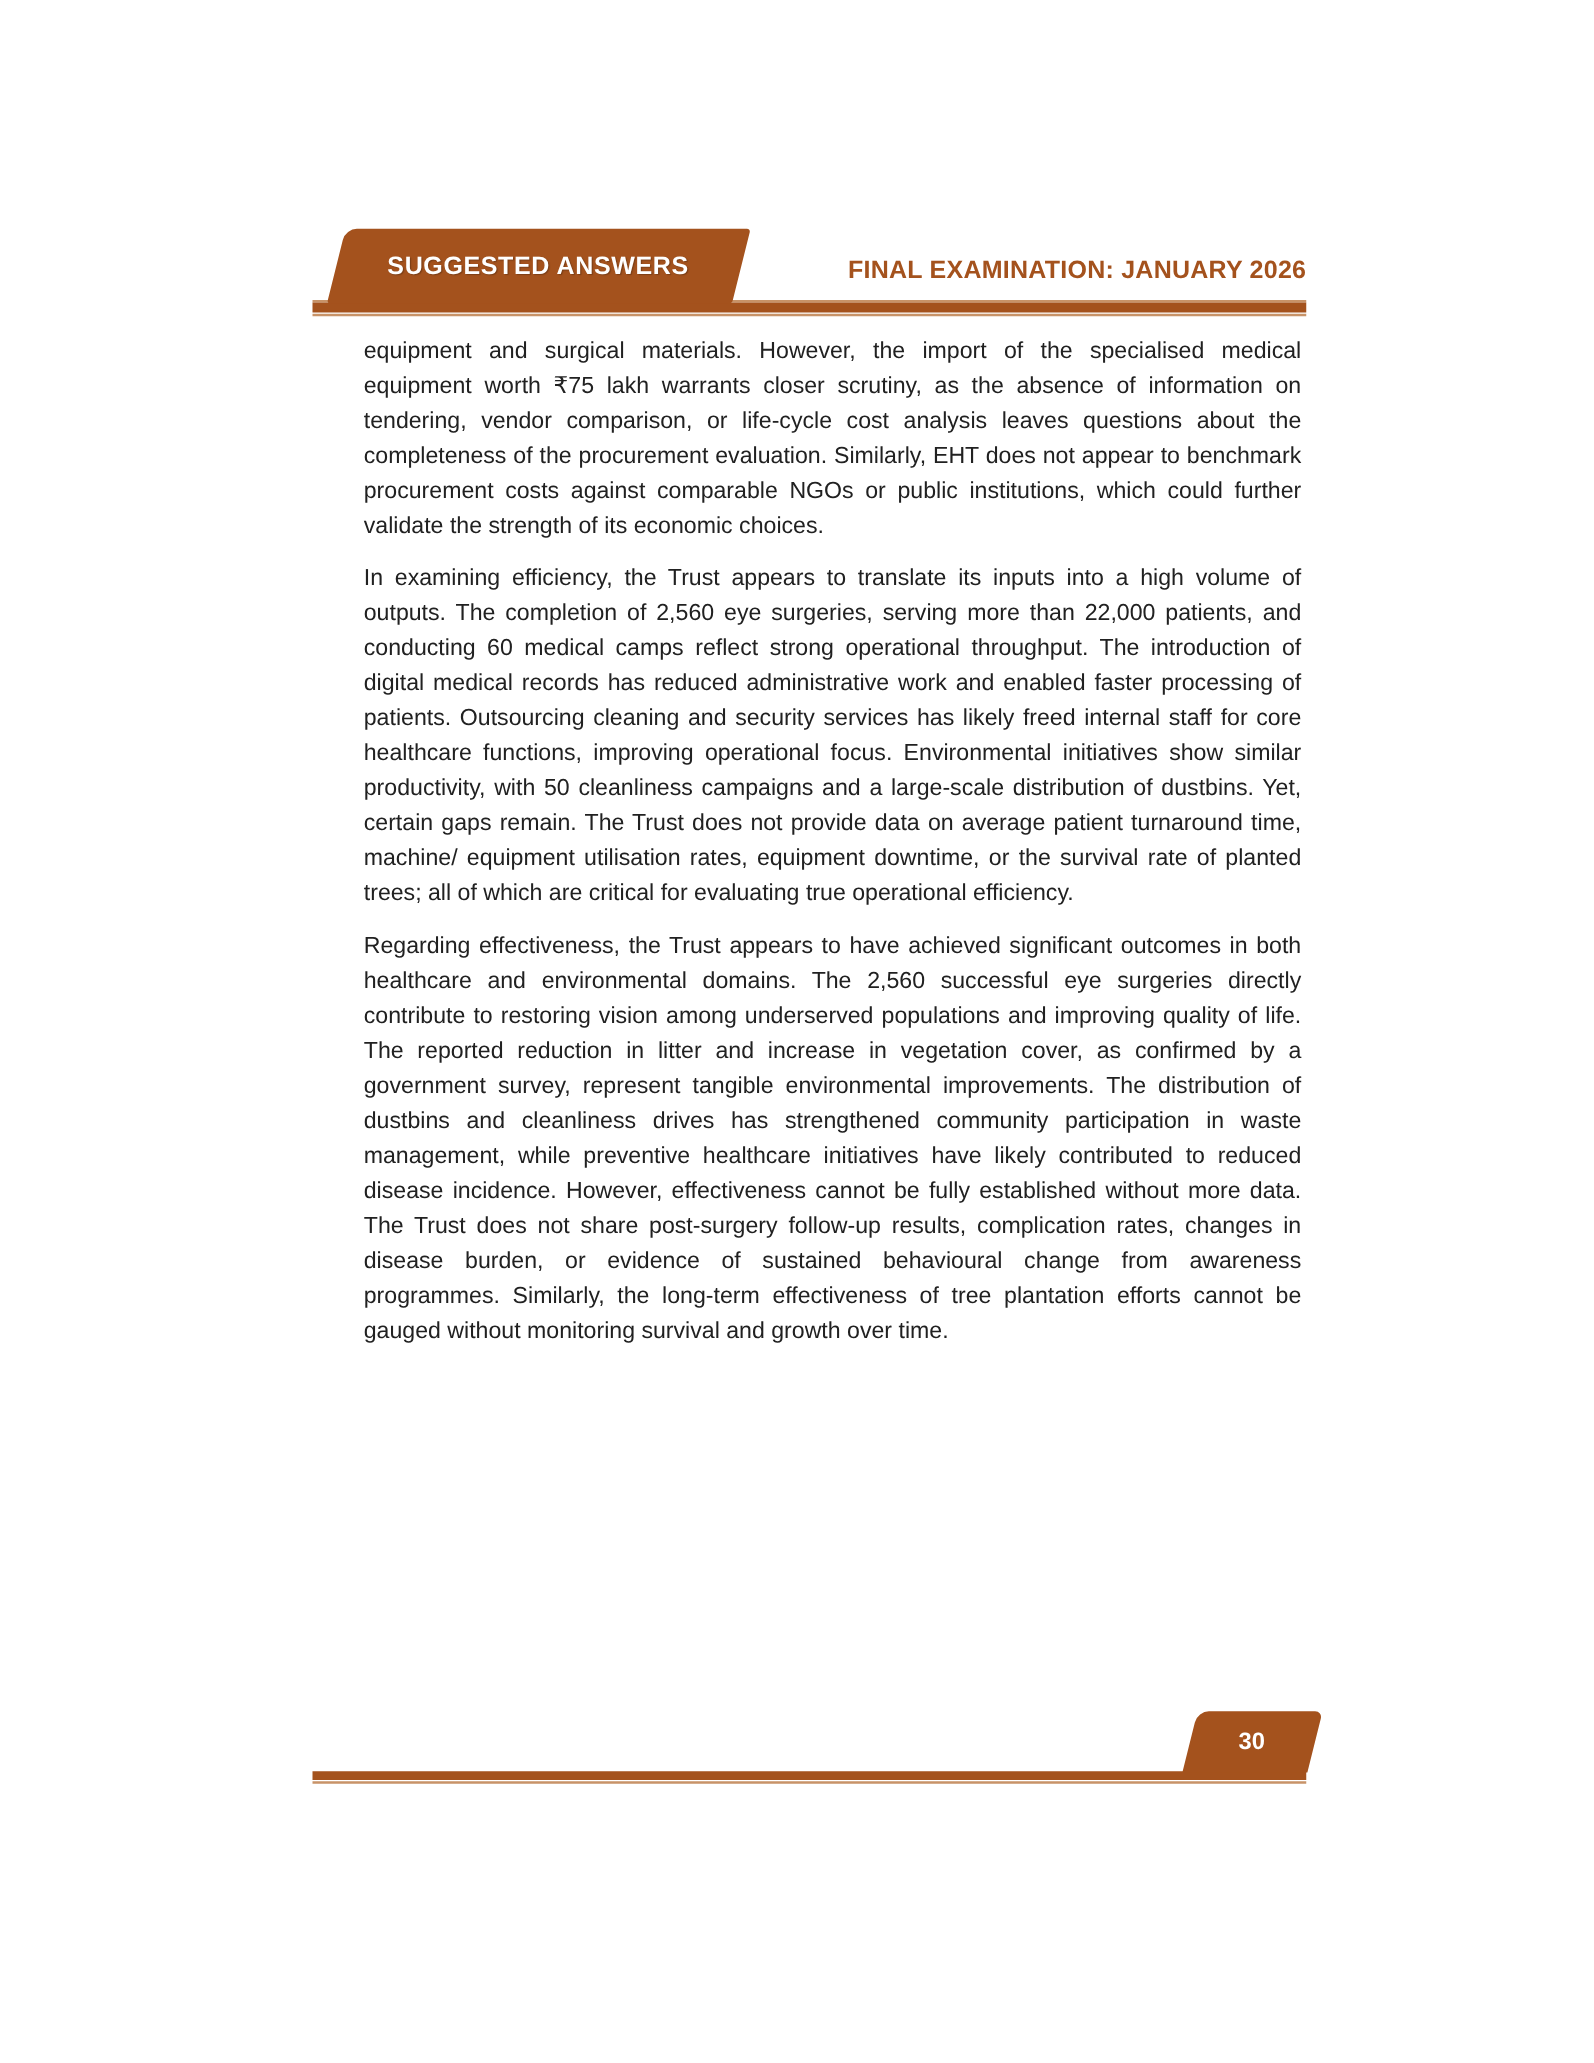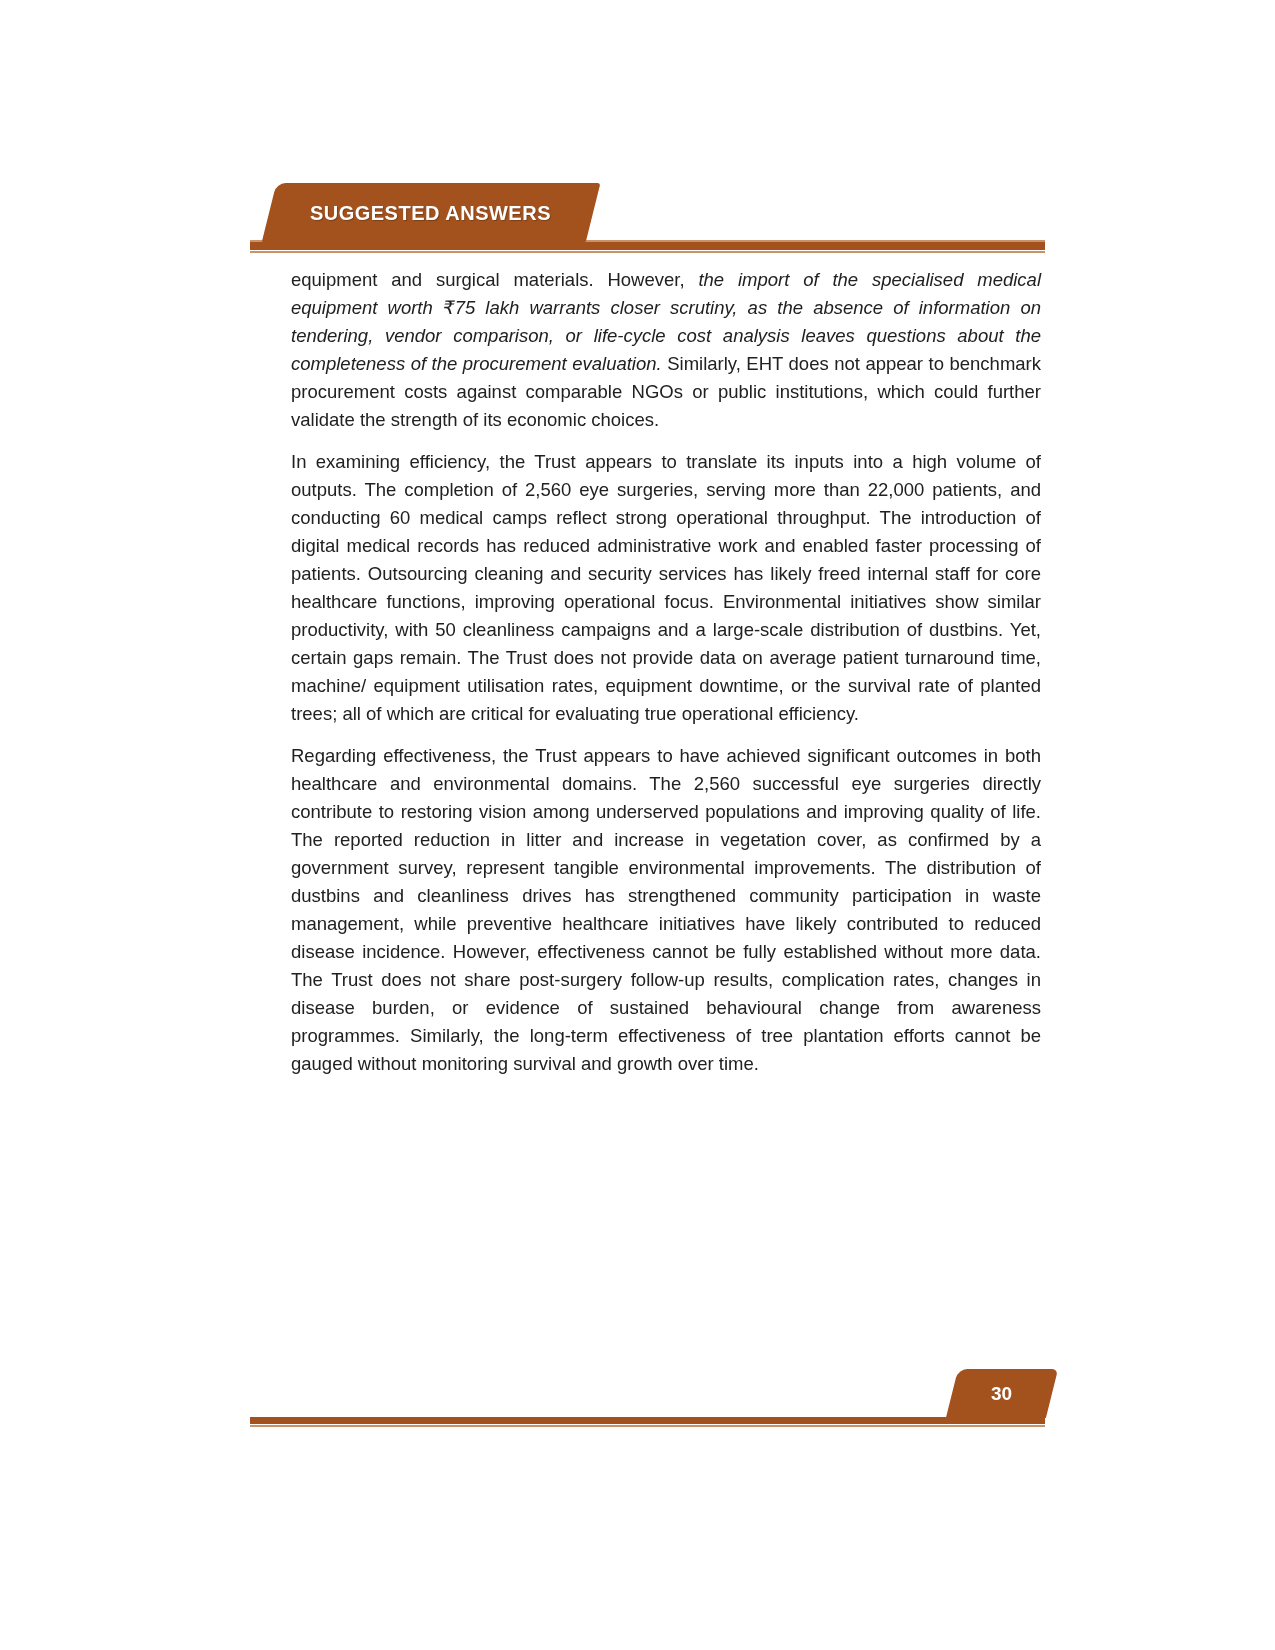--- a/index.html
+++ b/index.html
@@ -32,21 +32,21 @@
     color:#A4521D;font-weight:bold;font-size:20px;letter-spacing:.2px;
     white-space:nowrap;
   }
   
   .content{
     position:absolute;left:291px;top:266px;width:750px;
     color:#212121;font-size:18.5px;line-height:28px;text-align:justify;
   }
   .content p{margin:0 0 14px 0;}
   .content .b{font-weight:normal;}
-  .content .i{font-style:italic;margin-top:20px;}
+  .content .i{margin-top:20px;}
   
   .ftr-rule-brown{position:absolute;left:250px;top:1417px;width:795px;height:7px;background:#A4521D;}
   .ftr-rule-tan{position:absolute;left:250px;top:1425px;width:795px;height:2px;background:#C89368;}
   .page-tab{
     position:absolute;left:952px;top:1369px;width:100px;height:49px;
     background:#A4521D;
     transform:skewX(-14deg);
     border-radius:9px 6px 0 0;
     display:flex;align-items:center;justify-content:center;
   }
@@ -59,20 +59,21 @@
 <body>
 
 <div class="page">
 
   <div class="hdr-rule-tan-top"></div>
   <div class="hdr-rule-brown"></div>
   <div class="hdr-rule-tan-bot"></div>
   <div class="banner">
     <span class="banner-label">SUGGESTED ANSWERS</span>
   </div>
+  <div class="exam-title">FINAL EXAMINATION: JANUARY 2026</div>
 
   <div class="content">
     <p><span>equipment and surgical materials. </span><span class="b">However</span><span>, </span><span class="i">the import of the specialised medical equipment worth ₹75 lakh warrants closer scrutiny, as the absence of information on tendering, vendor comparison, or life-cycle cost analysis leaves questions about the completeness of the procurement evaluation.</span><span> Similarly, EHT does not appear to benchmark procurement costs against comparable NGOs or public institutions, which could further validate the strength of its economic choices.</span></p>
 
     <p><span class="b">In examining efficiency</span><span>, the Trust appears to translate its inputs into a high volume of outputs. The completion of 2,560 eye surgeries, serving more than 22,000 patients, and conducting 60 medical camps reflect strong operational throughput. The introduction of digital medical records has reduced administrative work and enabled faster processing of patients. Outsourcing cleaning and security services has likely freed internal staff for core healthcare functions, improving operational focus. Environmental initiatives show similar productivity, with 50 cleanliness campaigns and a large-scale distribution of dustbins. </span><span class="b">Yet, certain gaps remain</span><span>. The Trust does not provide data on average patient turnaround time, machine/ equipment utilisation rates, equipment downtime, or the survival rate of planted trees; all of which are critical for evaluating true operational efficiency.</span></p>
 
     <p><span class="b">Regarding effectiveness,</span><span> the Trust appears to have achieved significant outcomes in both healthcare and environmental domains. The 2,560 successful eye surgeries directly contribute to restoring vision among underserved populations and improving quality of life. The reported reduction in litter and increase in vegetation cover, as confirmed by a government survey, represent tangible environmental improvements. The distribution of dustbins and cleanliness drives has strengthened community participation in waste management, while preventive healthcare initiatives have likely contributed to reduced disease incidence. </span><span class="b">However,</span><span> effectiveness cannot be fully established without more data. The Trust does not share post-surgery follow-up results, complication rates, changes in disease burden, or evidence of sustained behavioural change from awareness programmes. Similarly, the long-term effectiveness of tree plantation efforts cannot be gauged without monitoring survival and growth over time.</span></p>
   </div>
 
   <div class="ftr-rule-brown"></div>

